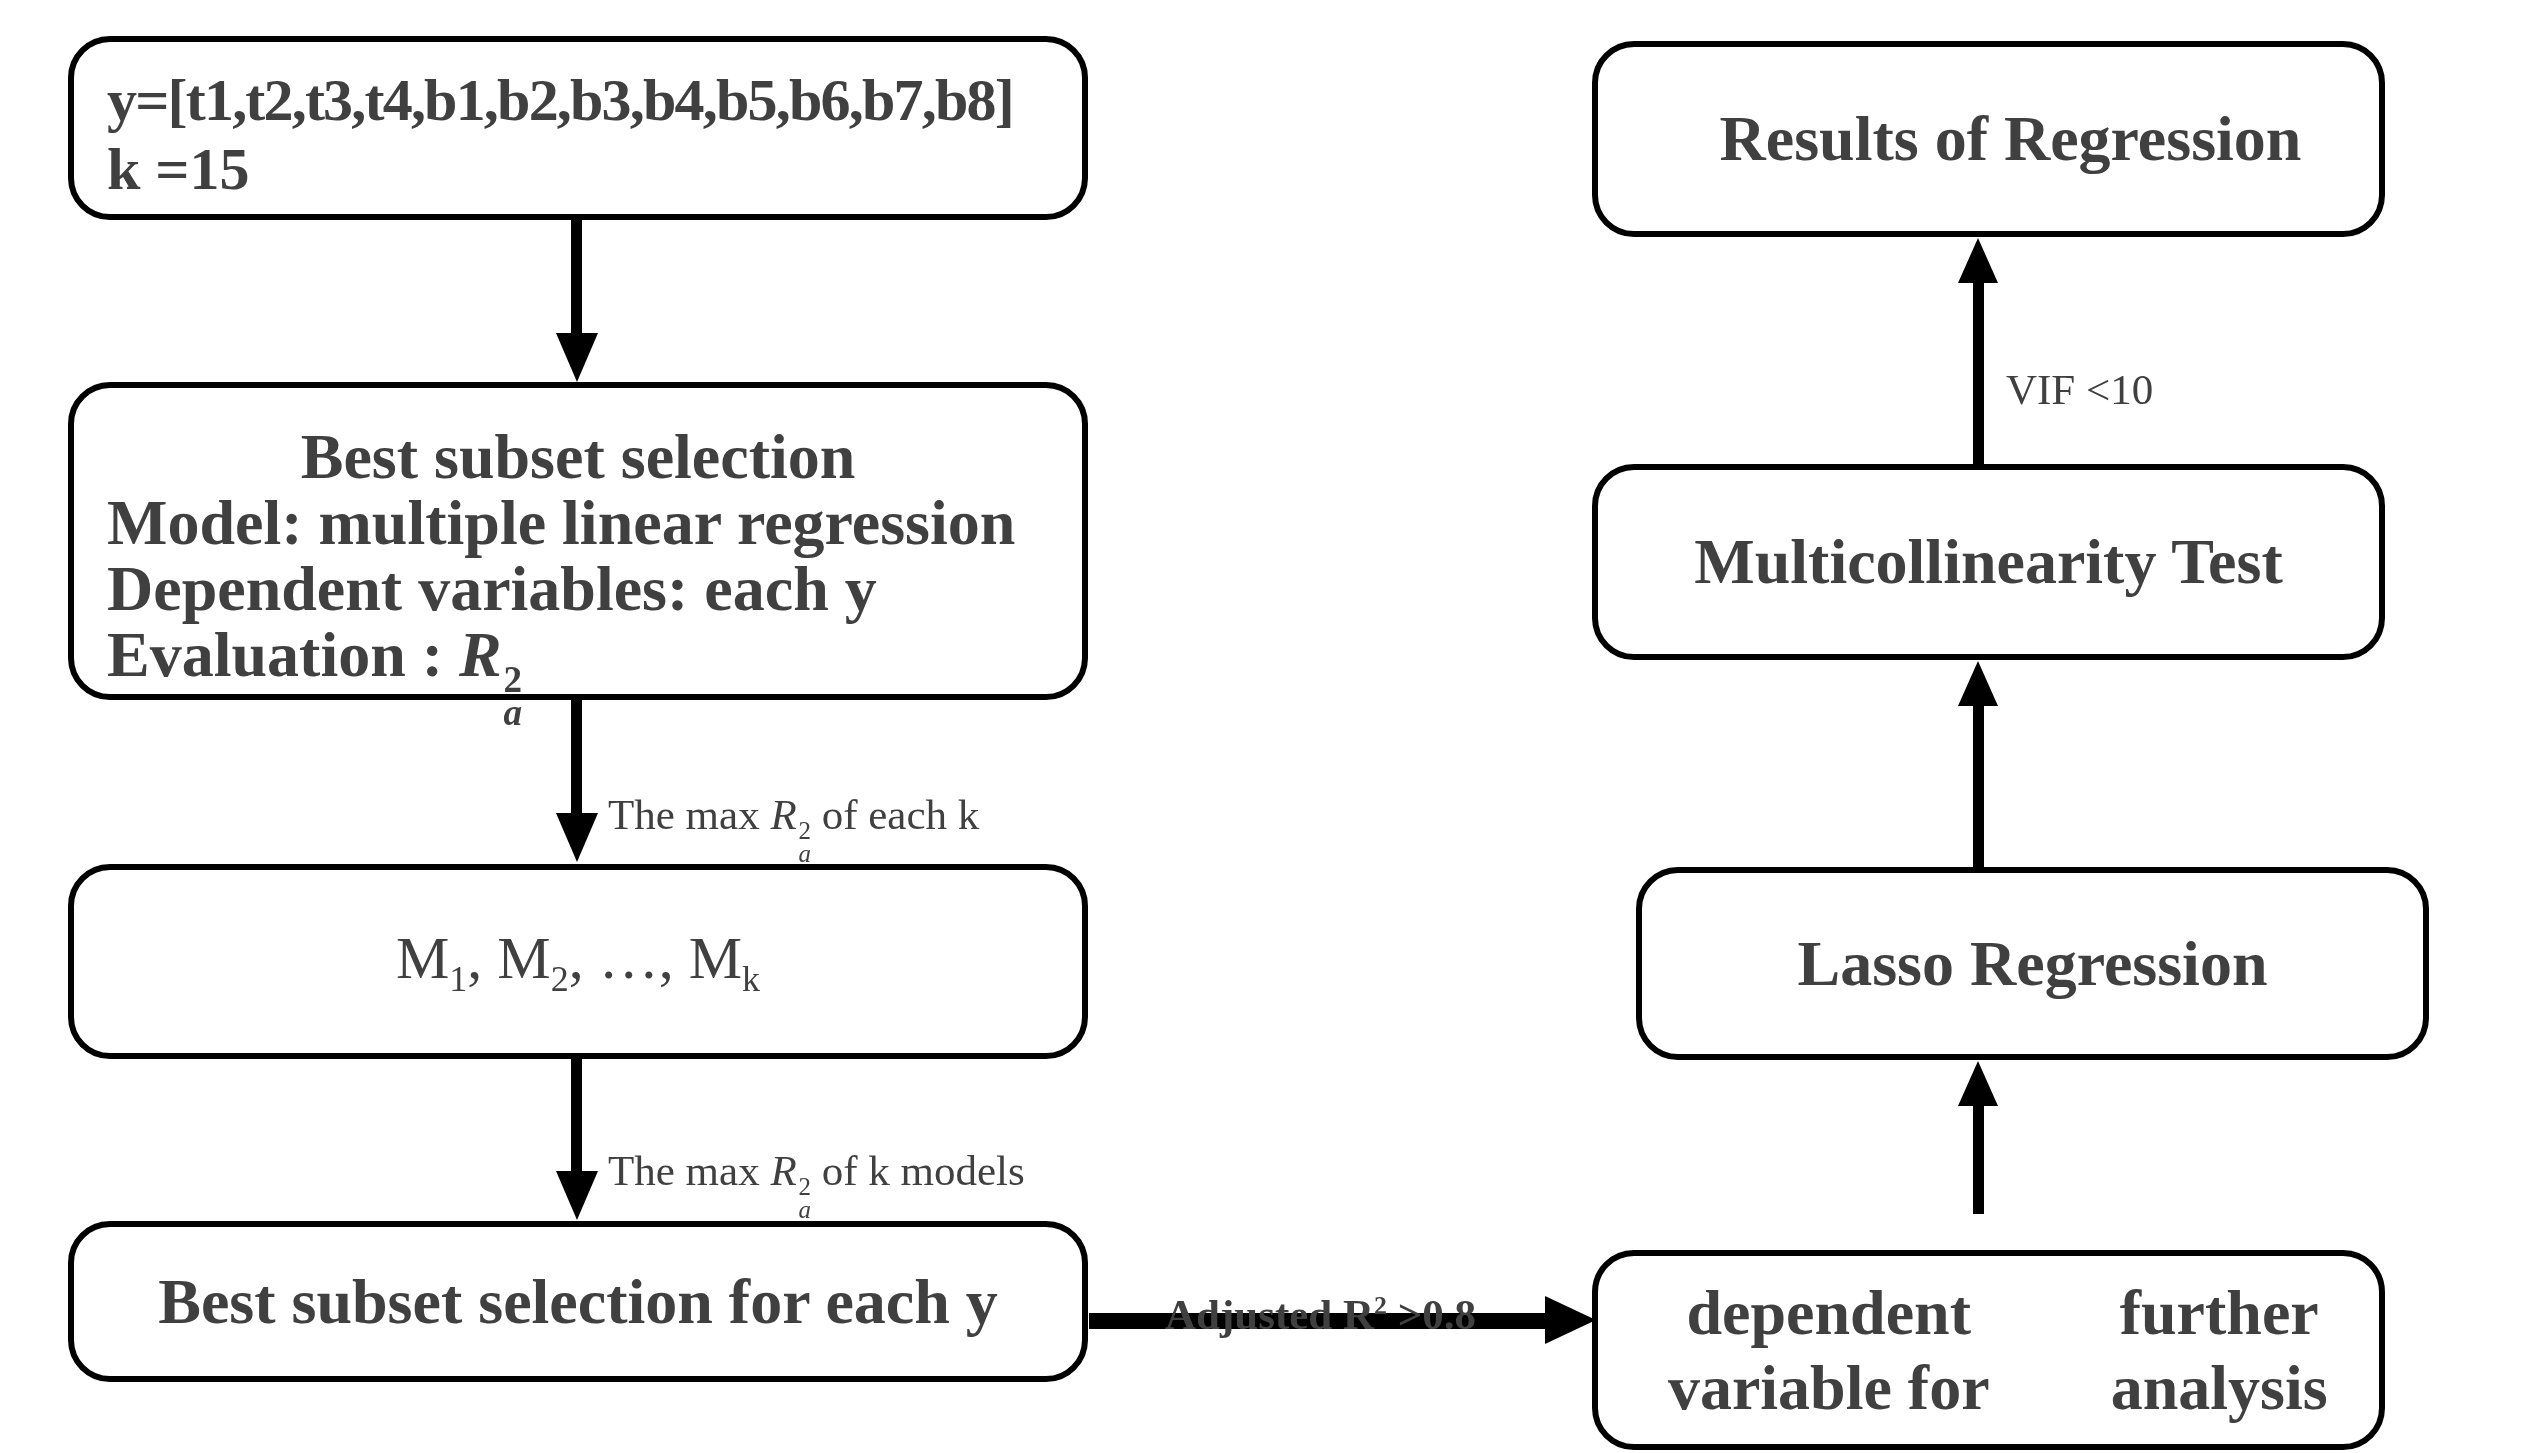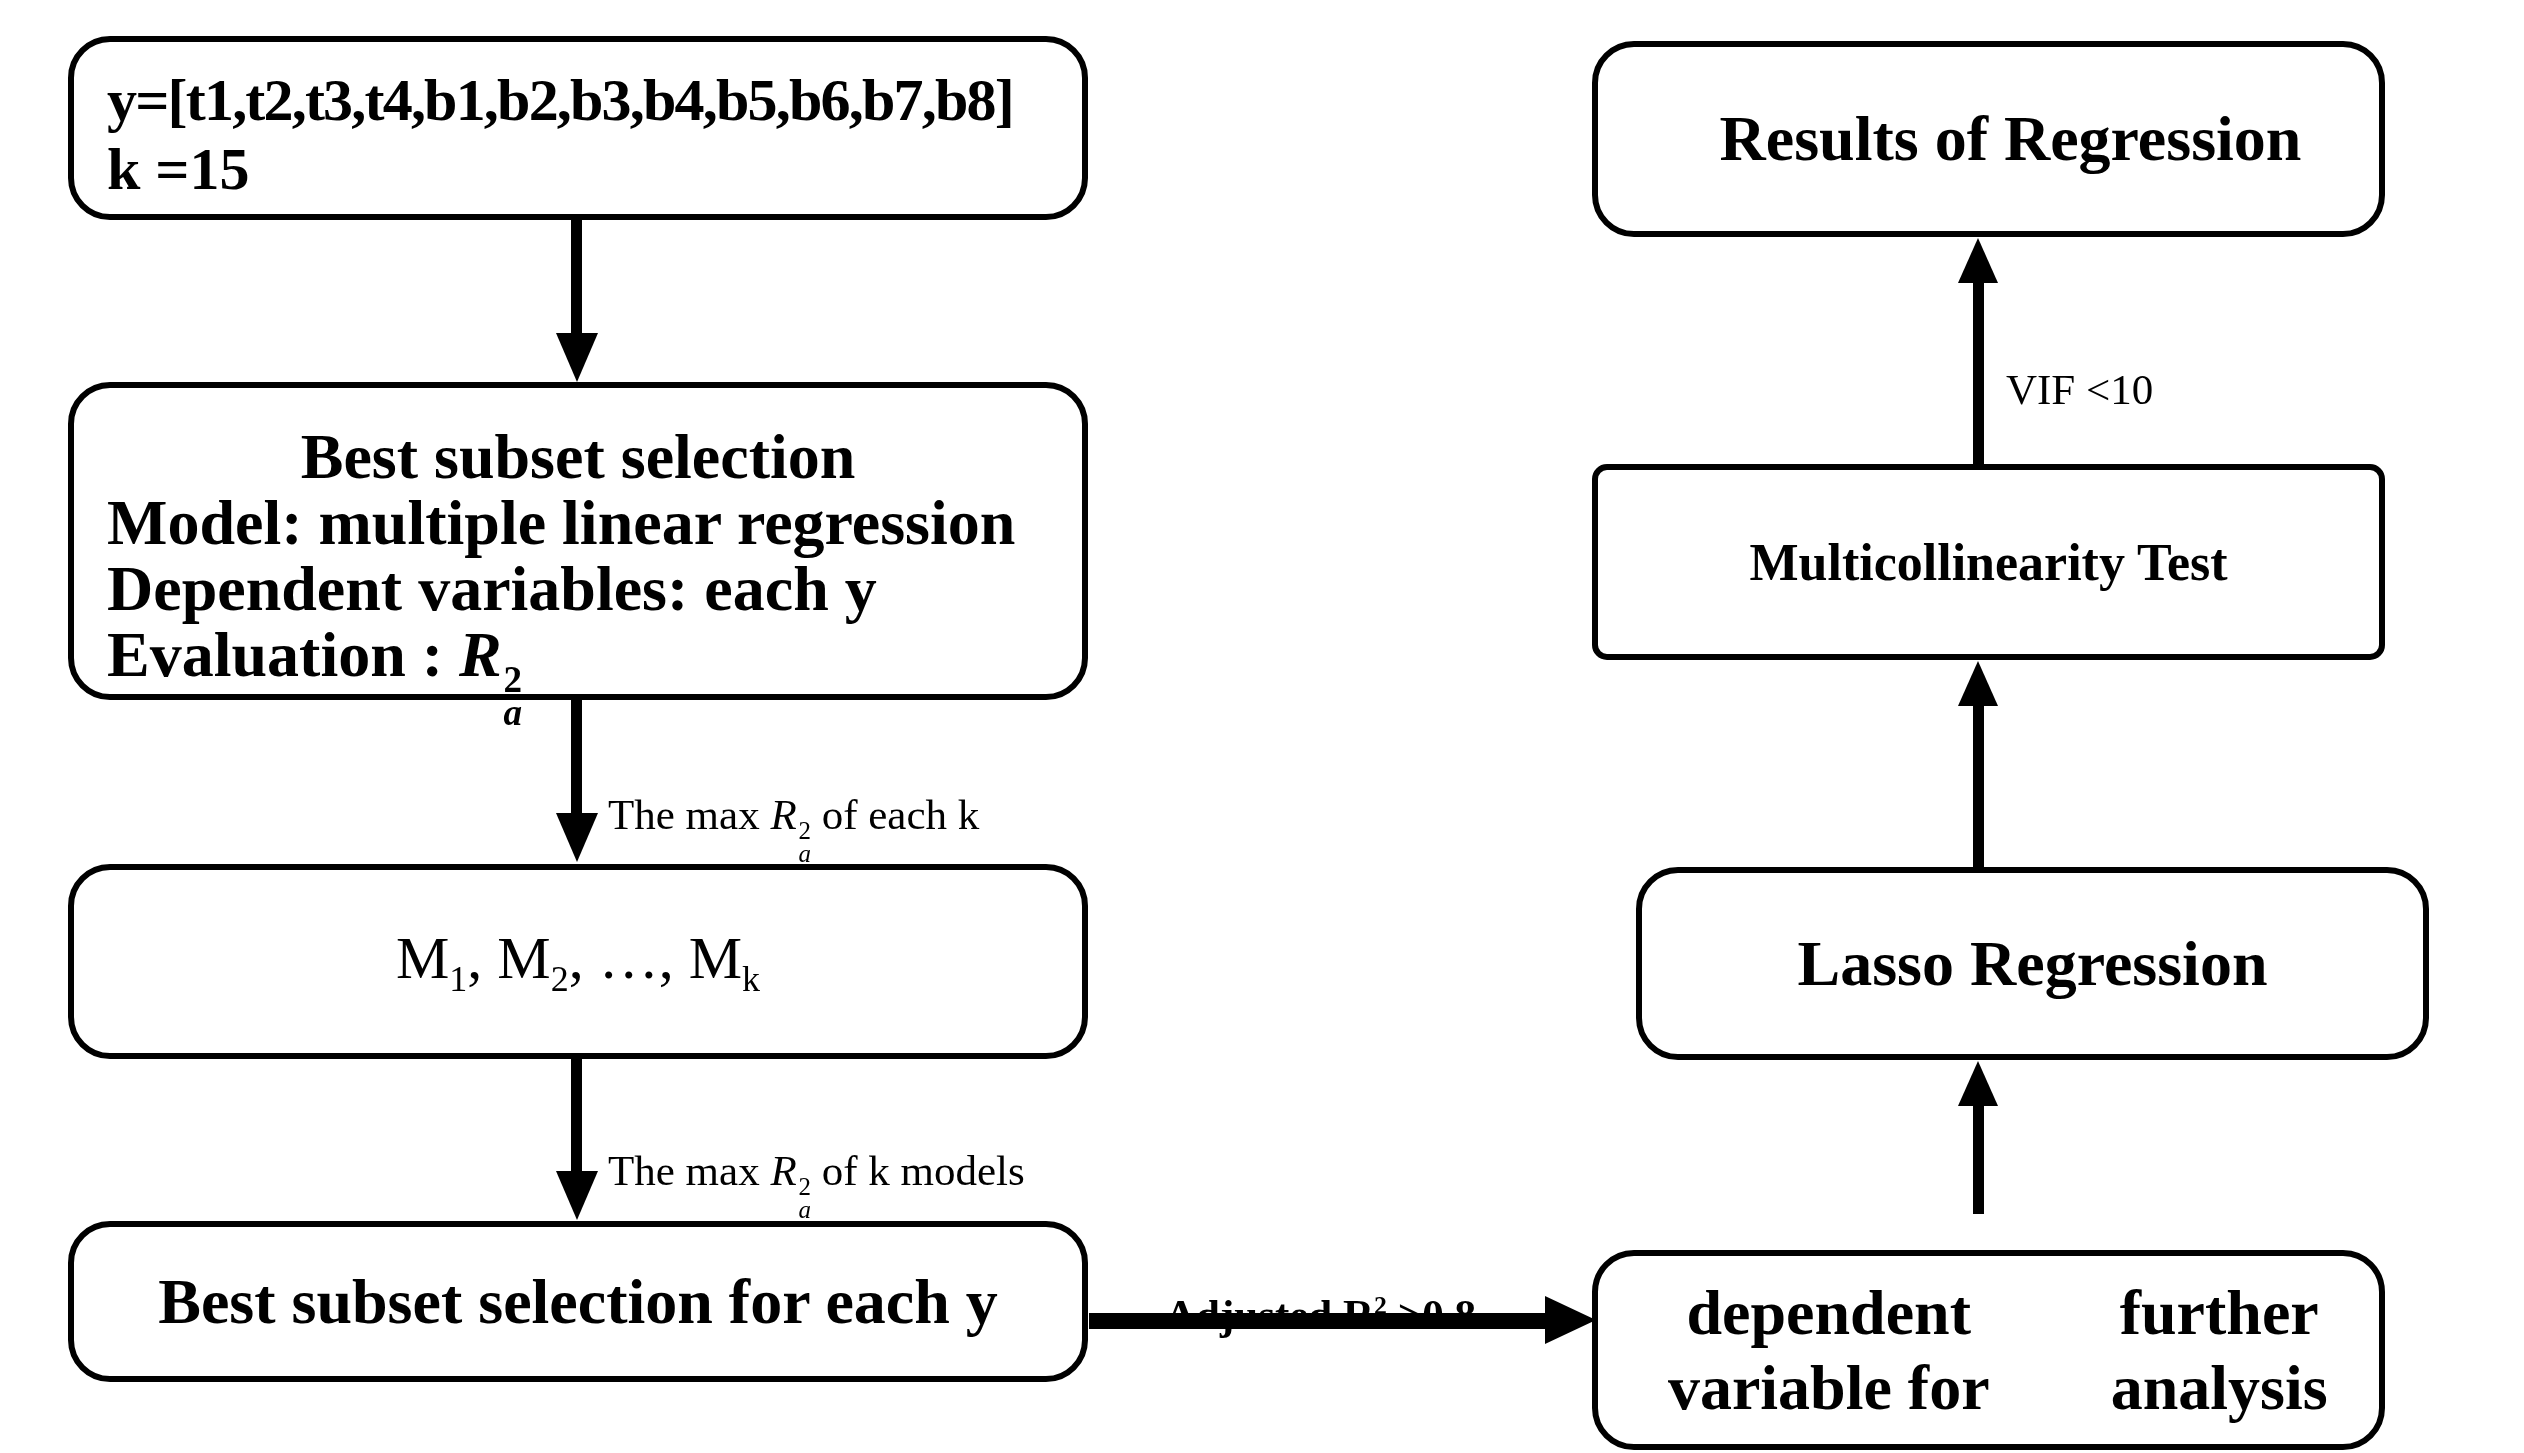--- a/index.html
+++ b/index.html
@@ -1,21 +1,21 @@
 <!DOCTYPE html>
 <html style="font-size:14.6px"><head>
 <meta charset="utf-8">
 <style>
   html,body{margin:0;padding:0;background:#ffffff;}
   .canvas{
     position:relative;
     width:2525px;height:1453px;
     background:#ffffff;
     font-family:"Liberation Serif","DejaVu Serif",serif;
-    color:#000000;
+    color:#404040;
     overflow:hidden;
   }
   .box{
     position:absolute;
     box-sizing:border-box;
     border:6.4px solid #000;
     border-radius:42px;
     background:#fff;
   }
   .bold{font-weight:700;}
@@ -32,21 +32,21 @@
   .ln-center{text-align:center;}
   .ln-left{padding-left:33px;}
 
   
   .box-models{left:68px;top:864px;width:1020px;height:195px;font-size:60px;}
   
   .box-best-each{left:68px;top:1221px;width:1020px;height:161px;font-size:64px;}
 
   
   .box-results{left:1592px;top:41px;width:793px;height:196px;font-size:64px;padding-left:44px;}
-  .box-multi{left:1592px;top:464px;width:793px;height:196px;font-size:52px;border-radius:15px;}
+  .box-multi{left:1592px;top:464px;width:793px;height:196px;font-size:64px;}
   .box-lasso{left:1636px;top:867px;width:793px;height:193px;font-size:64px;}
   .box-dependent{left:1592px;top:1214px;width:793px;height:200px;font-size:64px;line-height:75px;}
 
   
   .shaft-v{position:absolute;width:11px;background:#000;}
   .head-down{position:absolute;width:0;height:0;border-left:21px solid transparent;border-right:21px solid transparent;border-top:49px solid #000;}
   .head-up{position:absolute;width:0;height:0;border-left:20px solid transparent;border-right:20px solid transparent;border-bottom:45px solid #000;}
   .shaft-h{position:absolute;height:15.5px;background:#000;}
   .head-right{position:absolute;width:0;height:0;border-top:24.6px solid transparent;border-bottom:24.6px solid transparent;border-left:51px solid #000;}
 

